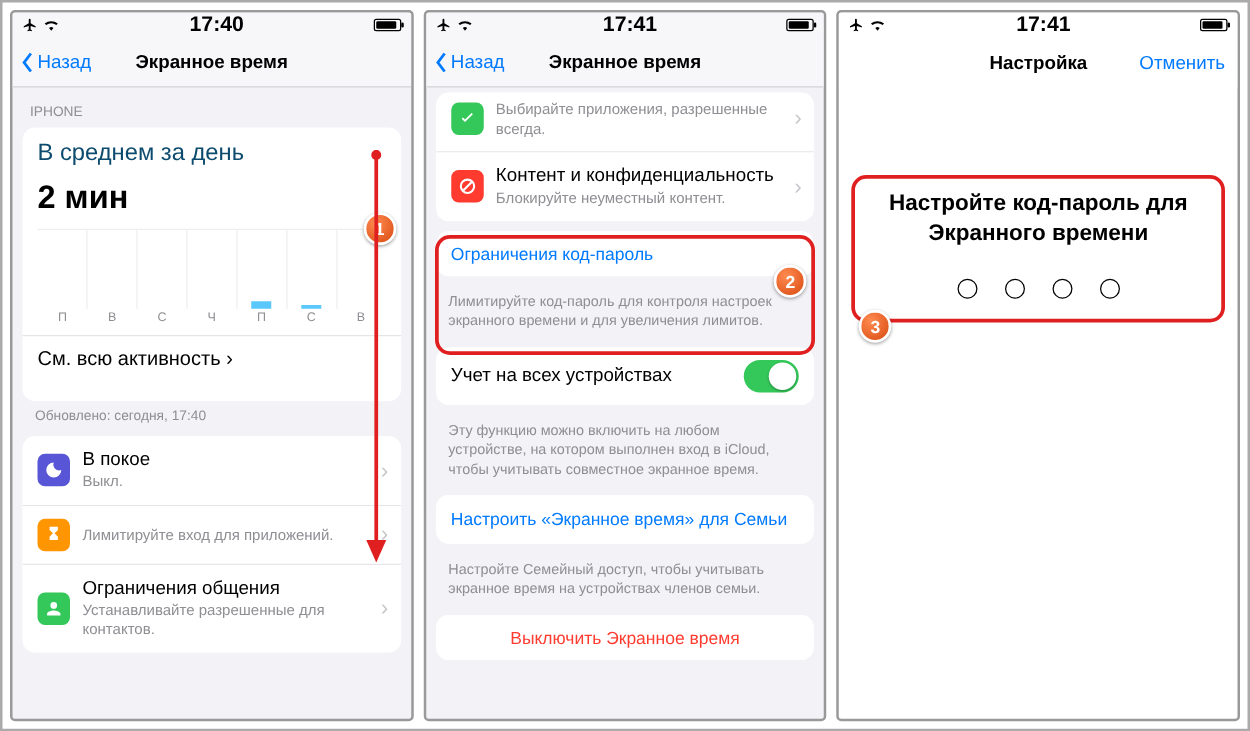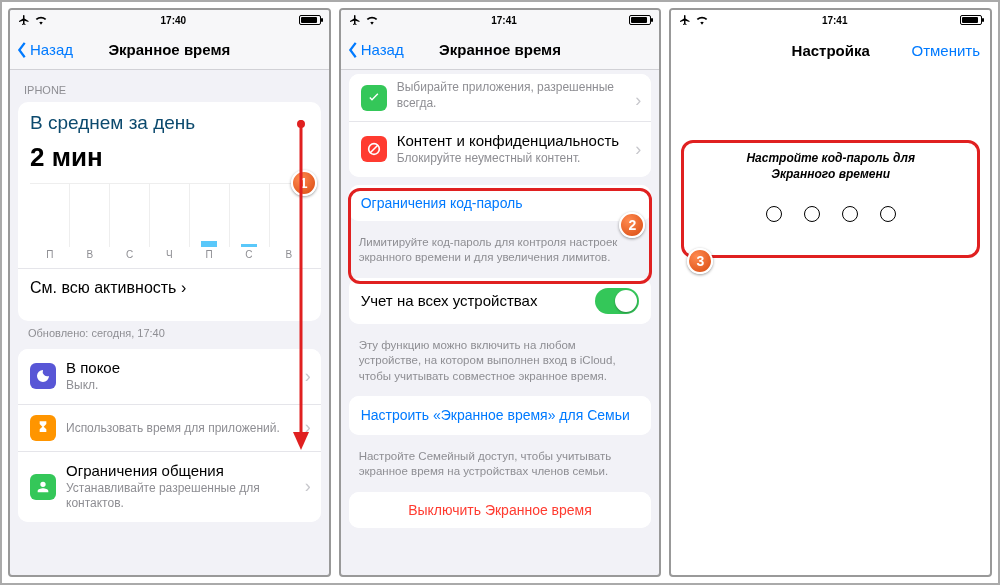--- a/index.html
+++ b/index.html
@@ -30,21 +30,21 @@
   }
   .phone.white-bg { background: #fff; }
 
   
   .statusbar {
     height: 20px;
     display: flex;
     align-items: center;
     justify-content: space-between;
     padding: 0 8px;
-    font-size: 10px;
+    font-size: 17px;
     font-weight: 600;
     background: #f7f7f9;
     text-align: right;
   }
   .phone.white-bg .statusbar { background: #fff; }
   .sb-left, .sb-right { display: flex; align-items: center; gap: 4px; }
   .plane { width: 12px; height: 12px; }
   .wifi { width: 14px; height: 10px; }
   .batt { width: 22px; height: 10px; border: 1px solid #000; border-radius: 2px; position: relative; }
   .batt::after { content:""; position:absolute; right:-3px; top:2px; width:2px; height:4px; background:#000; border-radius:1px; }
@@ -144,21 +144,21 @@
     position:absolute; width:20px; pointer-events:none;
   }
   .arrow-down line{stroke:#e02020;stroke-width:3;}
   .arrow-down polygon{fill:#e02020;}
 
   
   .passcode-wrap {
     margin: 80px 14px 0;
     text-align:center;
   }
-  .passcode-title { font-size:12px; font-weight:600; line-height:1.35;font-style:italic; }
+  .passcode-title { font-size:18px; font-weight:600; line-height:1.35; }
   .dots { display:flex; justify-content:center; gap:22px; margin-top:24px; }
   .dot { width:16px; height:16px; border:1.5px solid #000; border-radius:50%; }
 
   .group { background:#fff; margin:0 8px 8px; border-radius:10px; overflow:hidden; }
   .group .row.flat { margin:0; }
   .group .row.flat:last-child{border-bottom:none;}
 </style>
 </head>
 <body>
 
@@ -240,21 +240,21 @@
           </div>
           <span class="chev">›</span>
         </div>
         <div class="row flat">
           <div class="icon-box ic-orange">
             <svg viewBox="0 0 24 24">
                 <path fill="#fff" d="M7 2h10v4l-4 4 4 4v4H7v-4l4-4-4-4z"></path>
               </svg>
           </div>
           <div class="col-text">
-            <span class="sub">Использовать время для приложений.</span>
+            <span class="sub">Лимитируйте вход для приложений.</span>
           </div>
           <span class="chev">›</span>
         </div>
         <div class="row flat">
           <div class="icon-box ic-green">
             <svg viewBox="0 0 24 24">
                 <path fill="#fff" d="M12 12a4 4 0 1 0-4-4 4 4 0 0 0 4 4zm0 2c-3 0-8 1.5-8 4v2h16v-2c0-2.5-5-4-8-4z"></path>
               </svg>
           </div>
           <div class="col-text">
@@ -298,21 +298,21 @@
         <svg viewBox="0 0 12 20">
             <path fill="none" stroke="#007aff" stroke-width="2.5" d="M9 2 3 10l6 8"></path>
           </svg>
         <span>Назад</span>
       </div>
       <span class="nav-title">Экранное время</span>
     </div>
 
     <div class="content">
       <div class="group" style="margin-top:4px;">
-        <div class="row flat" style="align-items:flex-end;padding-top:4px;">
+        <div class="row flat" style="align-items:center;padding-top:4px;">
           <div class="icon-box ic-greencheck">
             <svg viewBox="0 0 24 24">
                 <path fill="#fff" d="M9 16l-4-4 1.5-1.5L9 13l8-8L18.5 6.5z"></path>
               </svg>
           </div>
           <div class="col-text">
             <span class="sub">Выбирайте приложения, разрешенные всегда.</span>
           </div>
           <span class="chev">›</span>
         </div>

